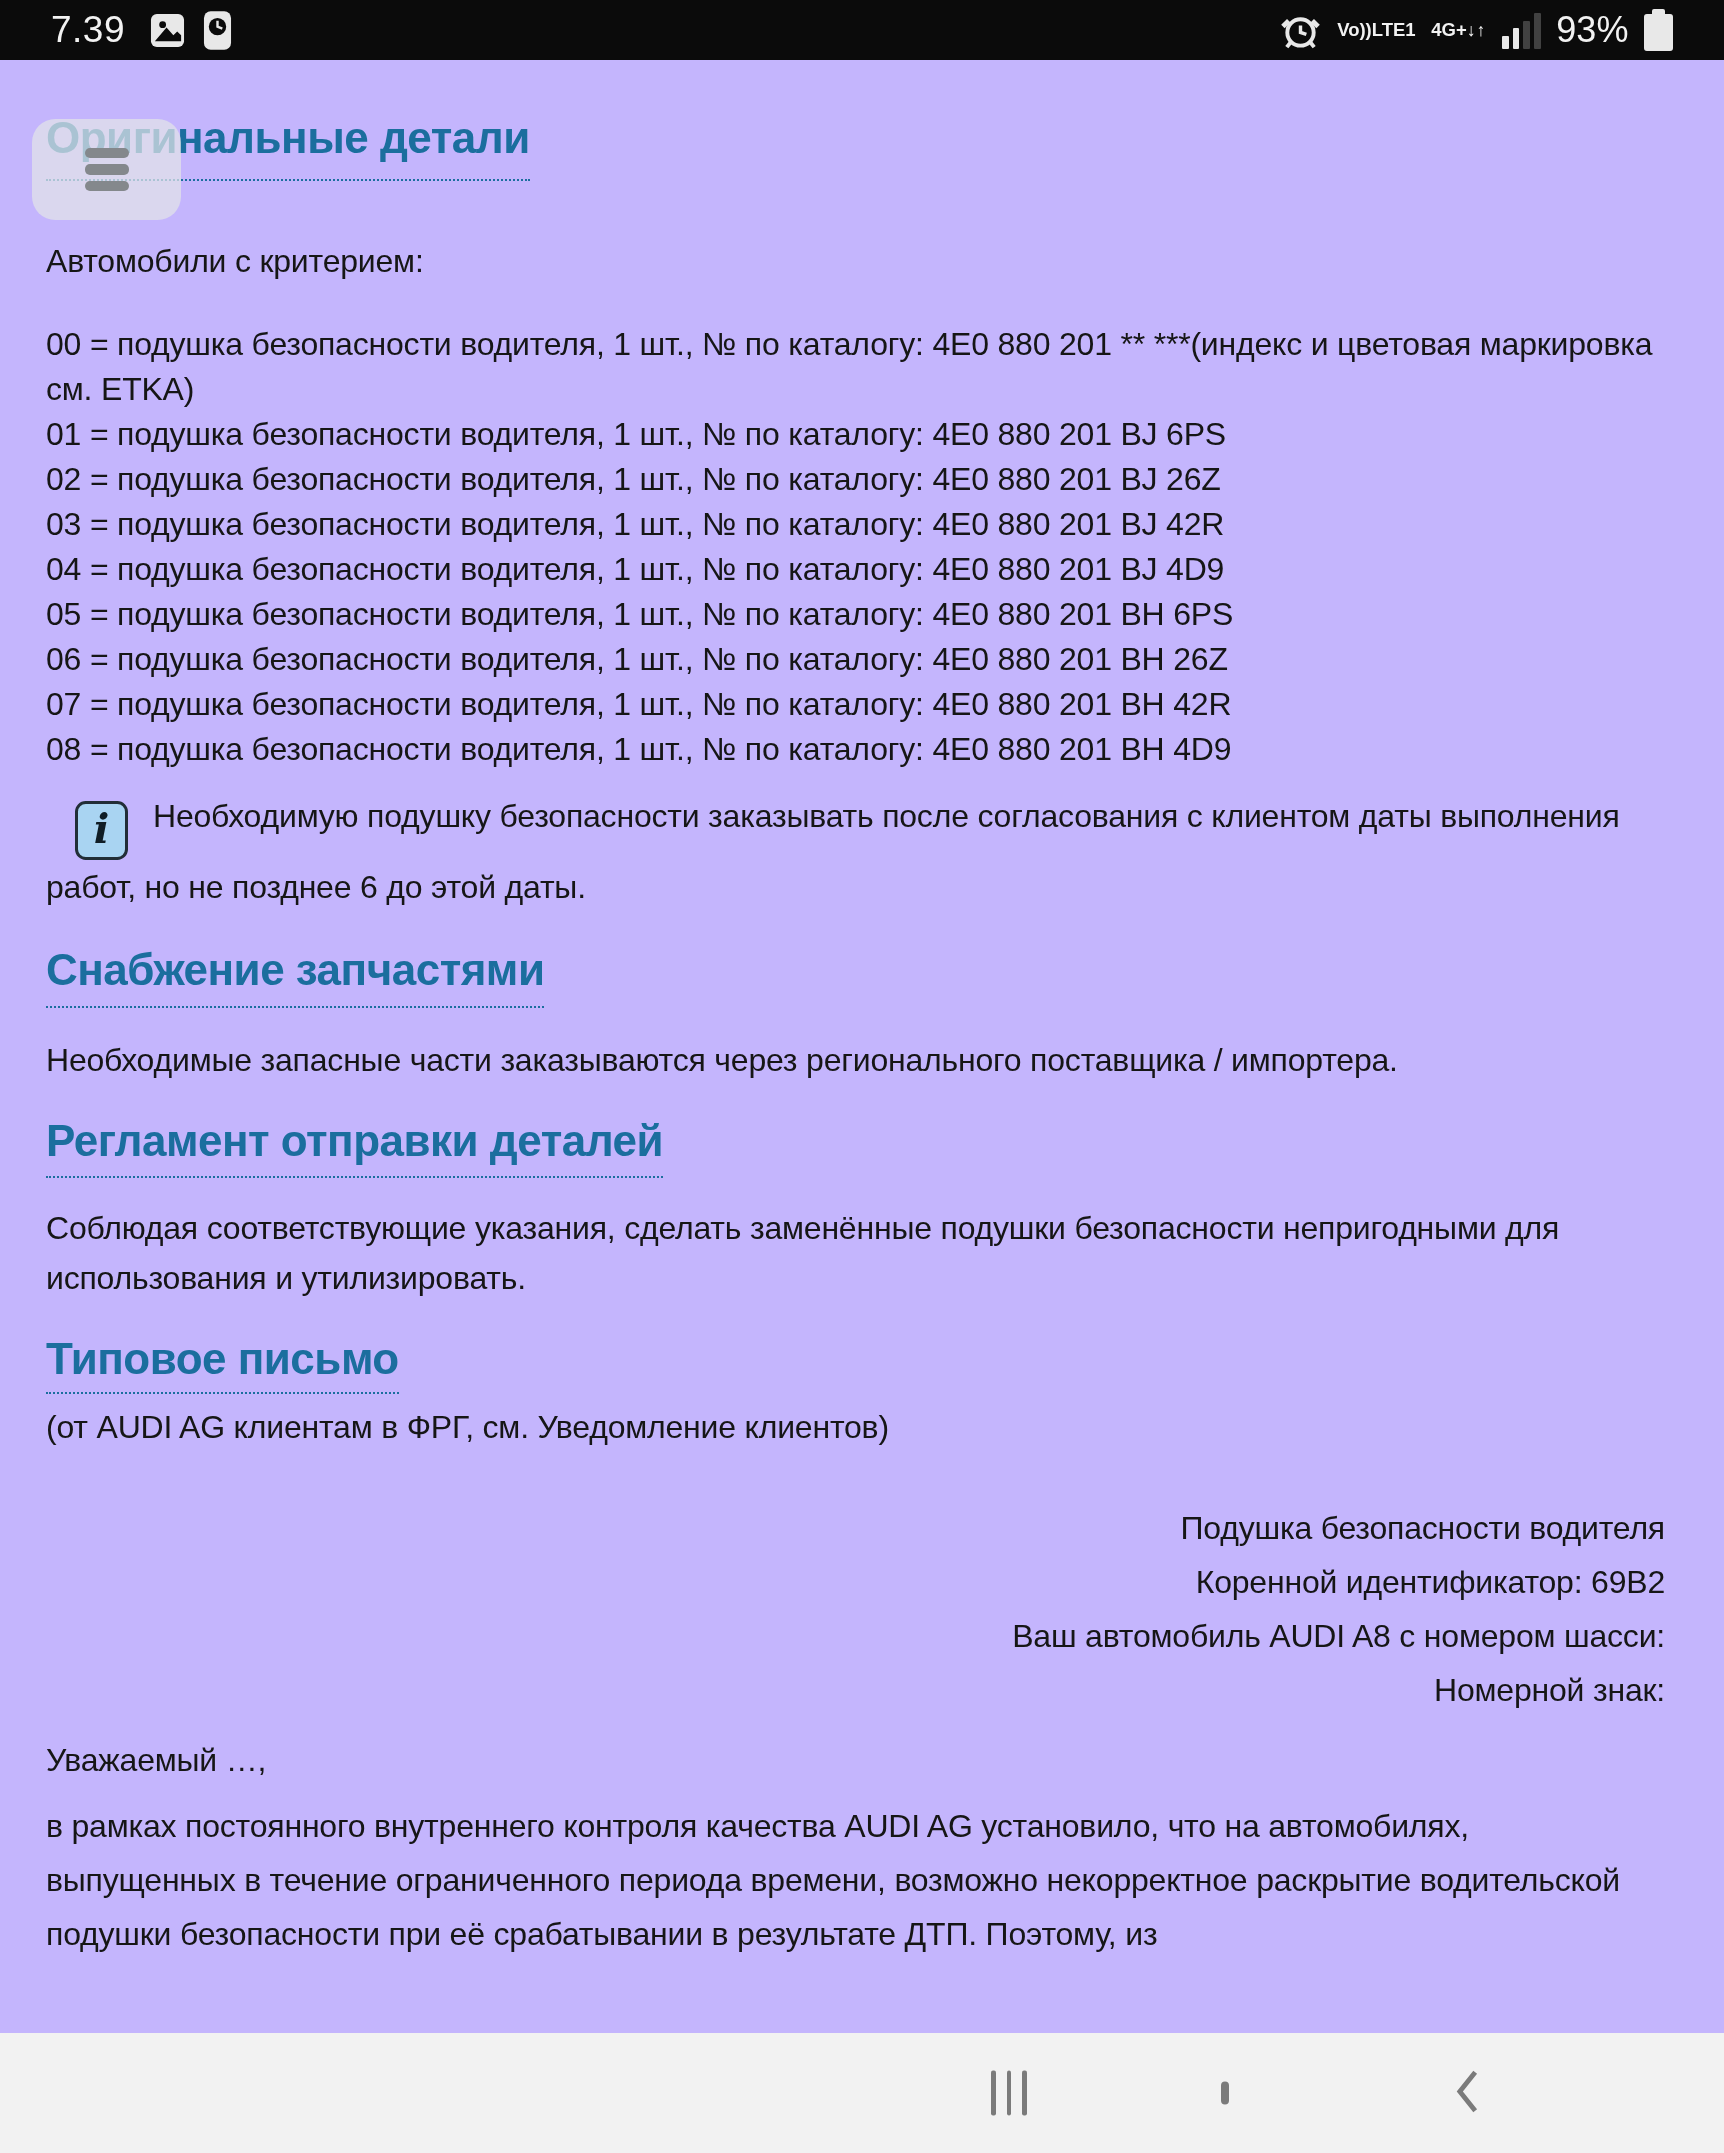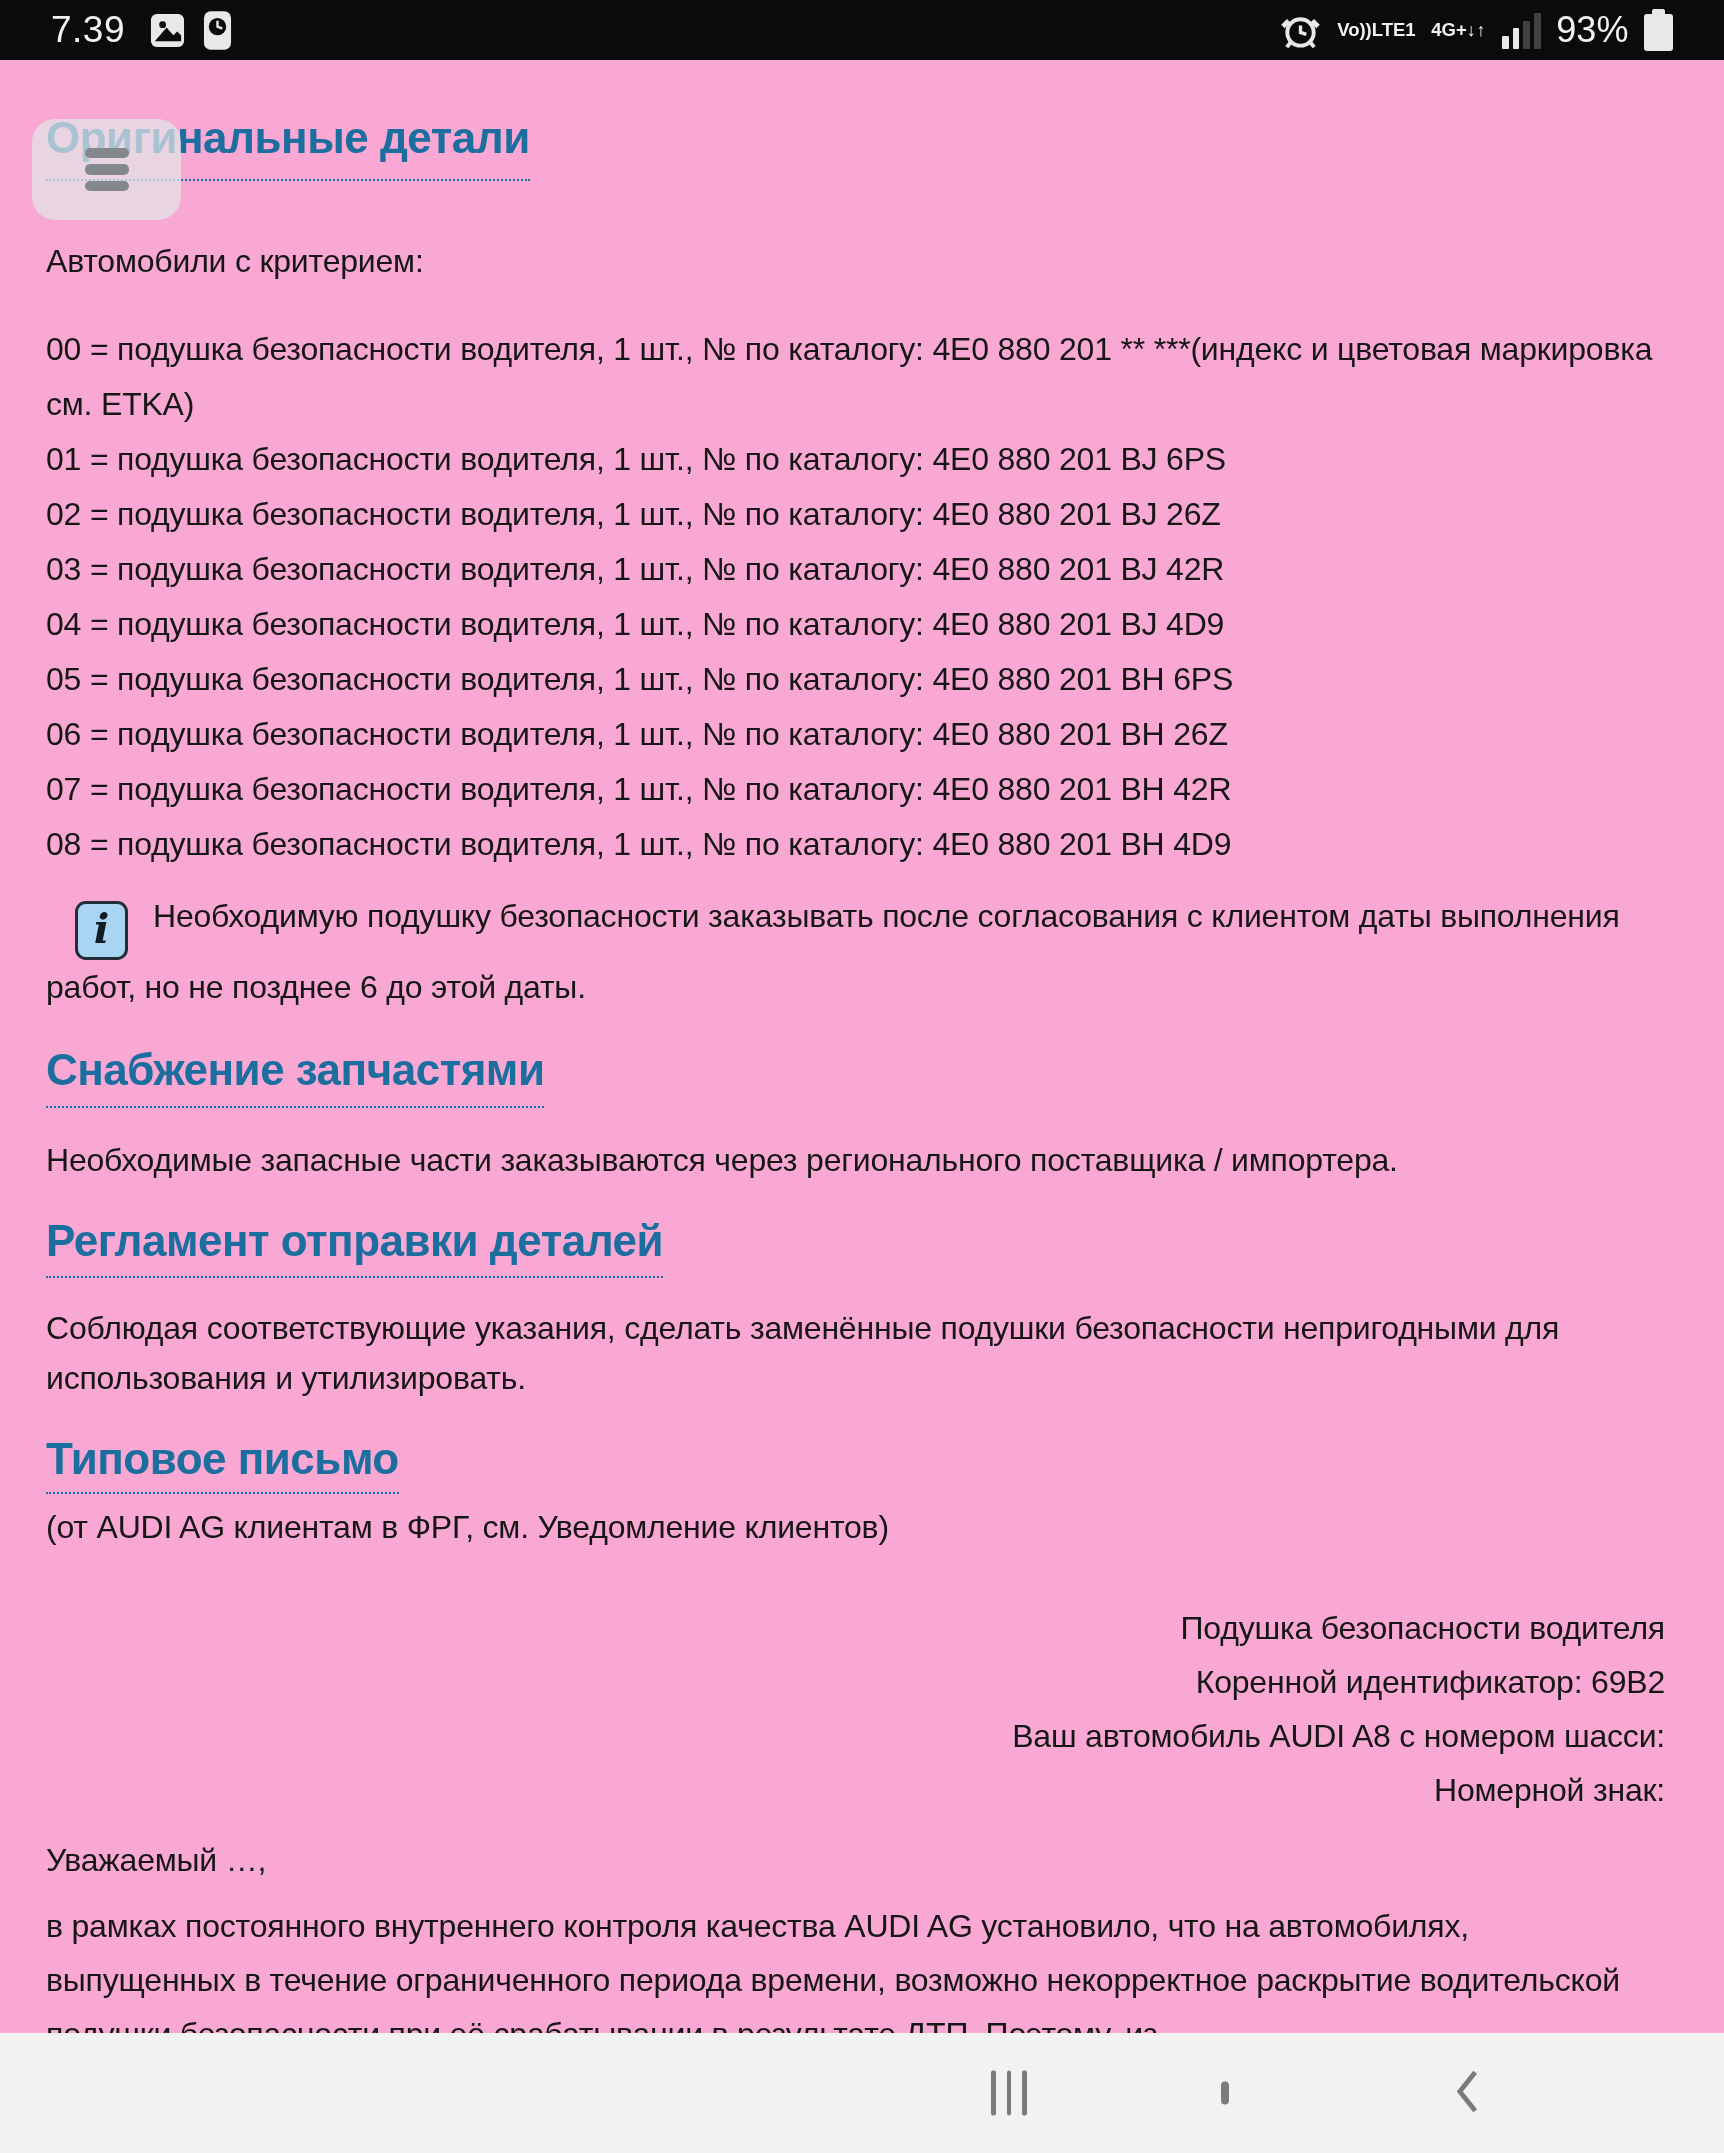--- a/index.html
+++ b/index.html
@@ -27,38 +27,38 @@
   .sb-bar3 { height:28px; background:#414141; }
   .sb-bar4 { height:36px; background:#414141; }
   .sb-percent { font-size:36px; }
   .sb-battery { display:flex; flex-direction:column; align-items:center; }
   .sb-battery .nub { width:13.7px; height:5.9px; background:#e8e8e8; border-radius:2px 2px 0 0; }
   .sb-battery .body { width:29px; height:37px; background:#e8e8e8; border-radius:2.9px; }
 
   
   .content {
     position:relative; flex:1 1 auto; overflow:hidden;
-    background:#f9a8d4; color:#161616;
+    background:#c4b5fd; color:#161616;
     padding:0 59px 0 46px;
     font-size:32px; letter-spacing:-0.2px;
   }
   .heading {
     color:#1b6e9e; font-weight:bold; font-size:44px; line-height:49px;
     letter-spacing:-0.5px;
     width:fit-content;
     border-bottom:2.9px dotted #1b6e9e;
   }
   .h-title   { margin-top:51px; line-height:54px; padding-bottom:13.7px; }
   .h-supply  { margin-top:31px; padding-bottom:11.7px; }
   .h-ship    { margin-top:29px; padding-bottom:11.7px; }
   .h-letter  { margin-top:31px; padding-bottom:9.8px; }
 
   .intro { margin-top:53px; line-height:54px; }
   .parts-list { margin-top:34px; }
-  .parts-list p { line-height:55px; }
+  .parts-list p { line-height:45px; }
 
   .note { margin-top:17.6px; line-height:54px; }
   .info-icon {
     display:inline-block; width:53px; height:59px;
     background:#a9d4f2; border:3.9px solid #222e37; border-radius:10.7px;
     margin:0 25px 0 29px; vertical-align:-15.6px;
     font-family:"DejaVu Serif", serif; font-style:italic; font-weight:bold;
     font-size:41px; line-height:51px; color:#101d26; text-align:center;
   }
 

